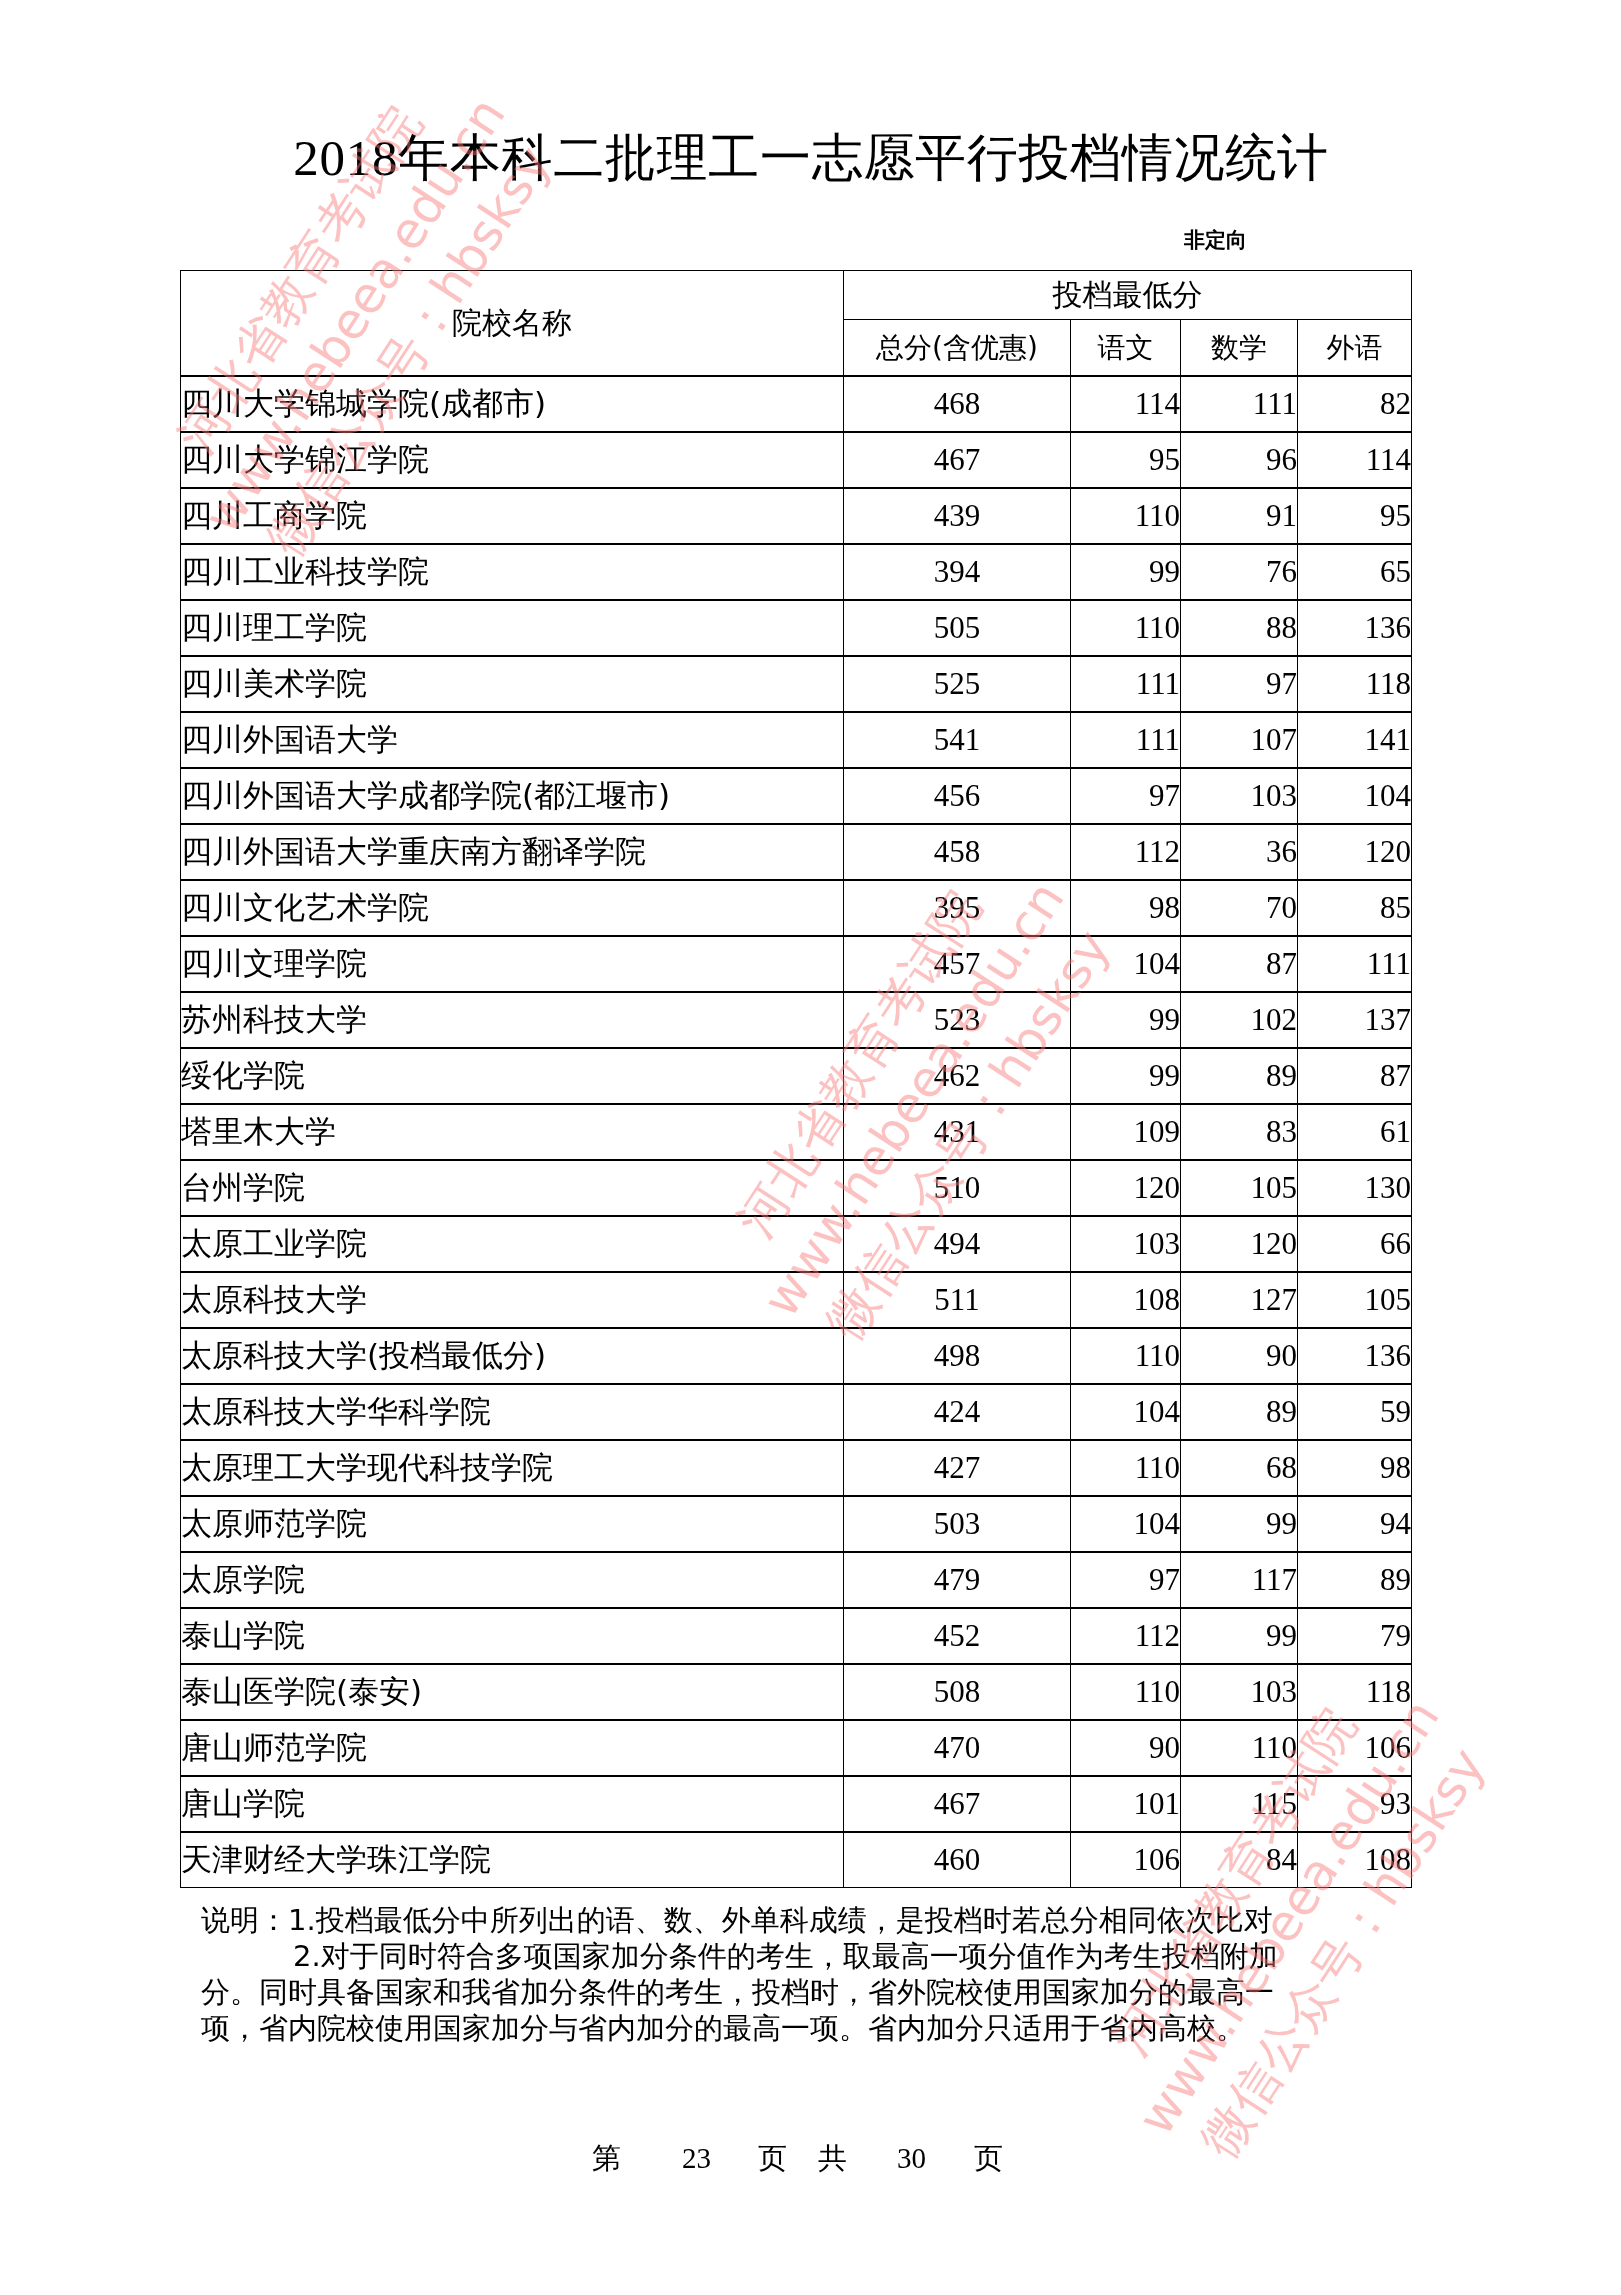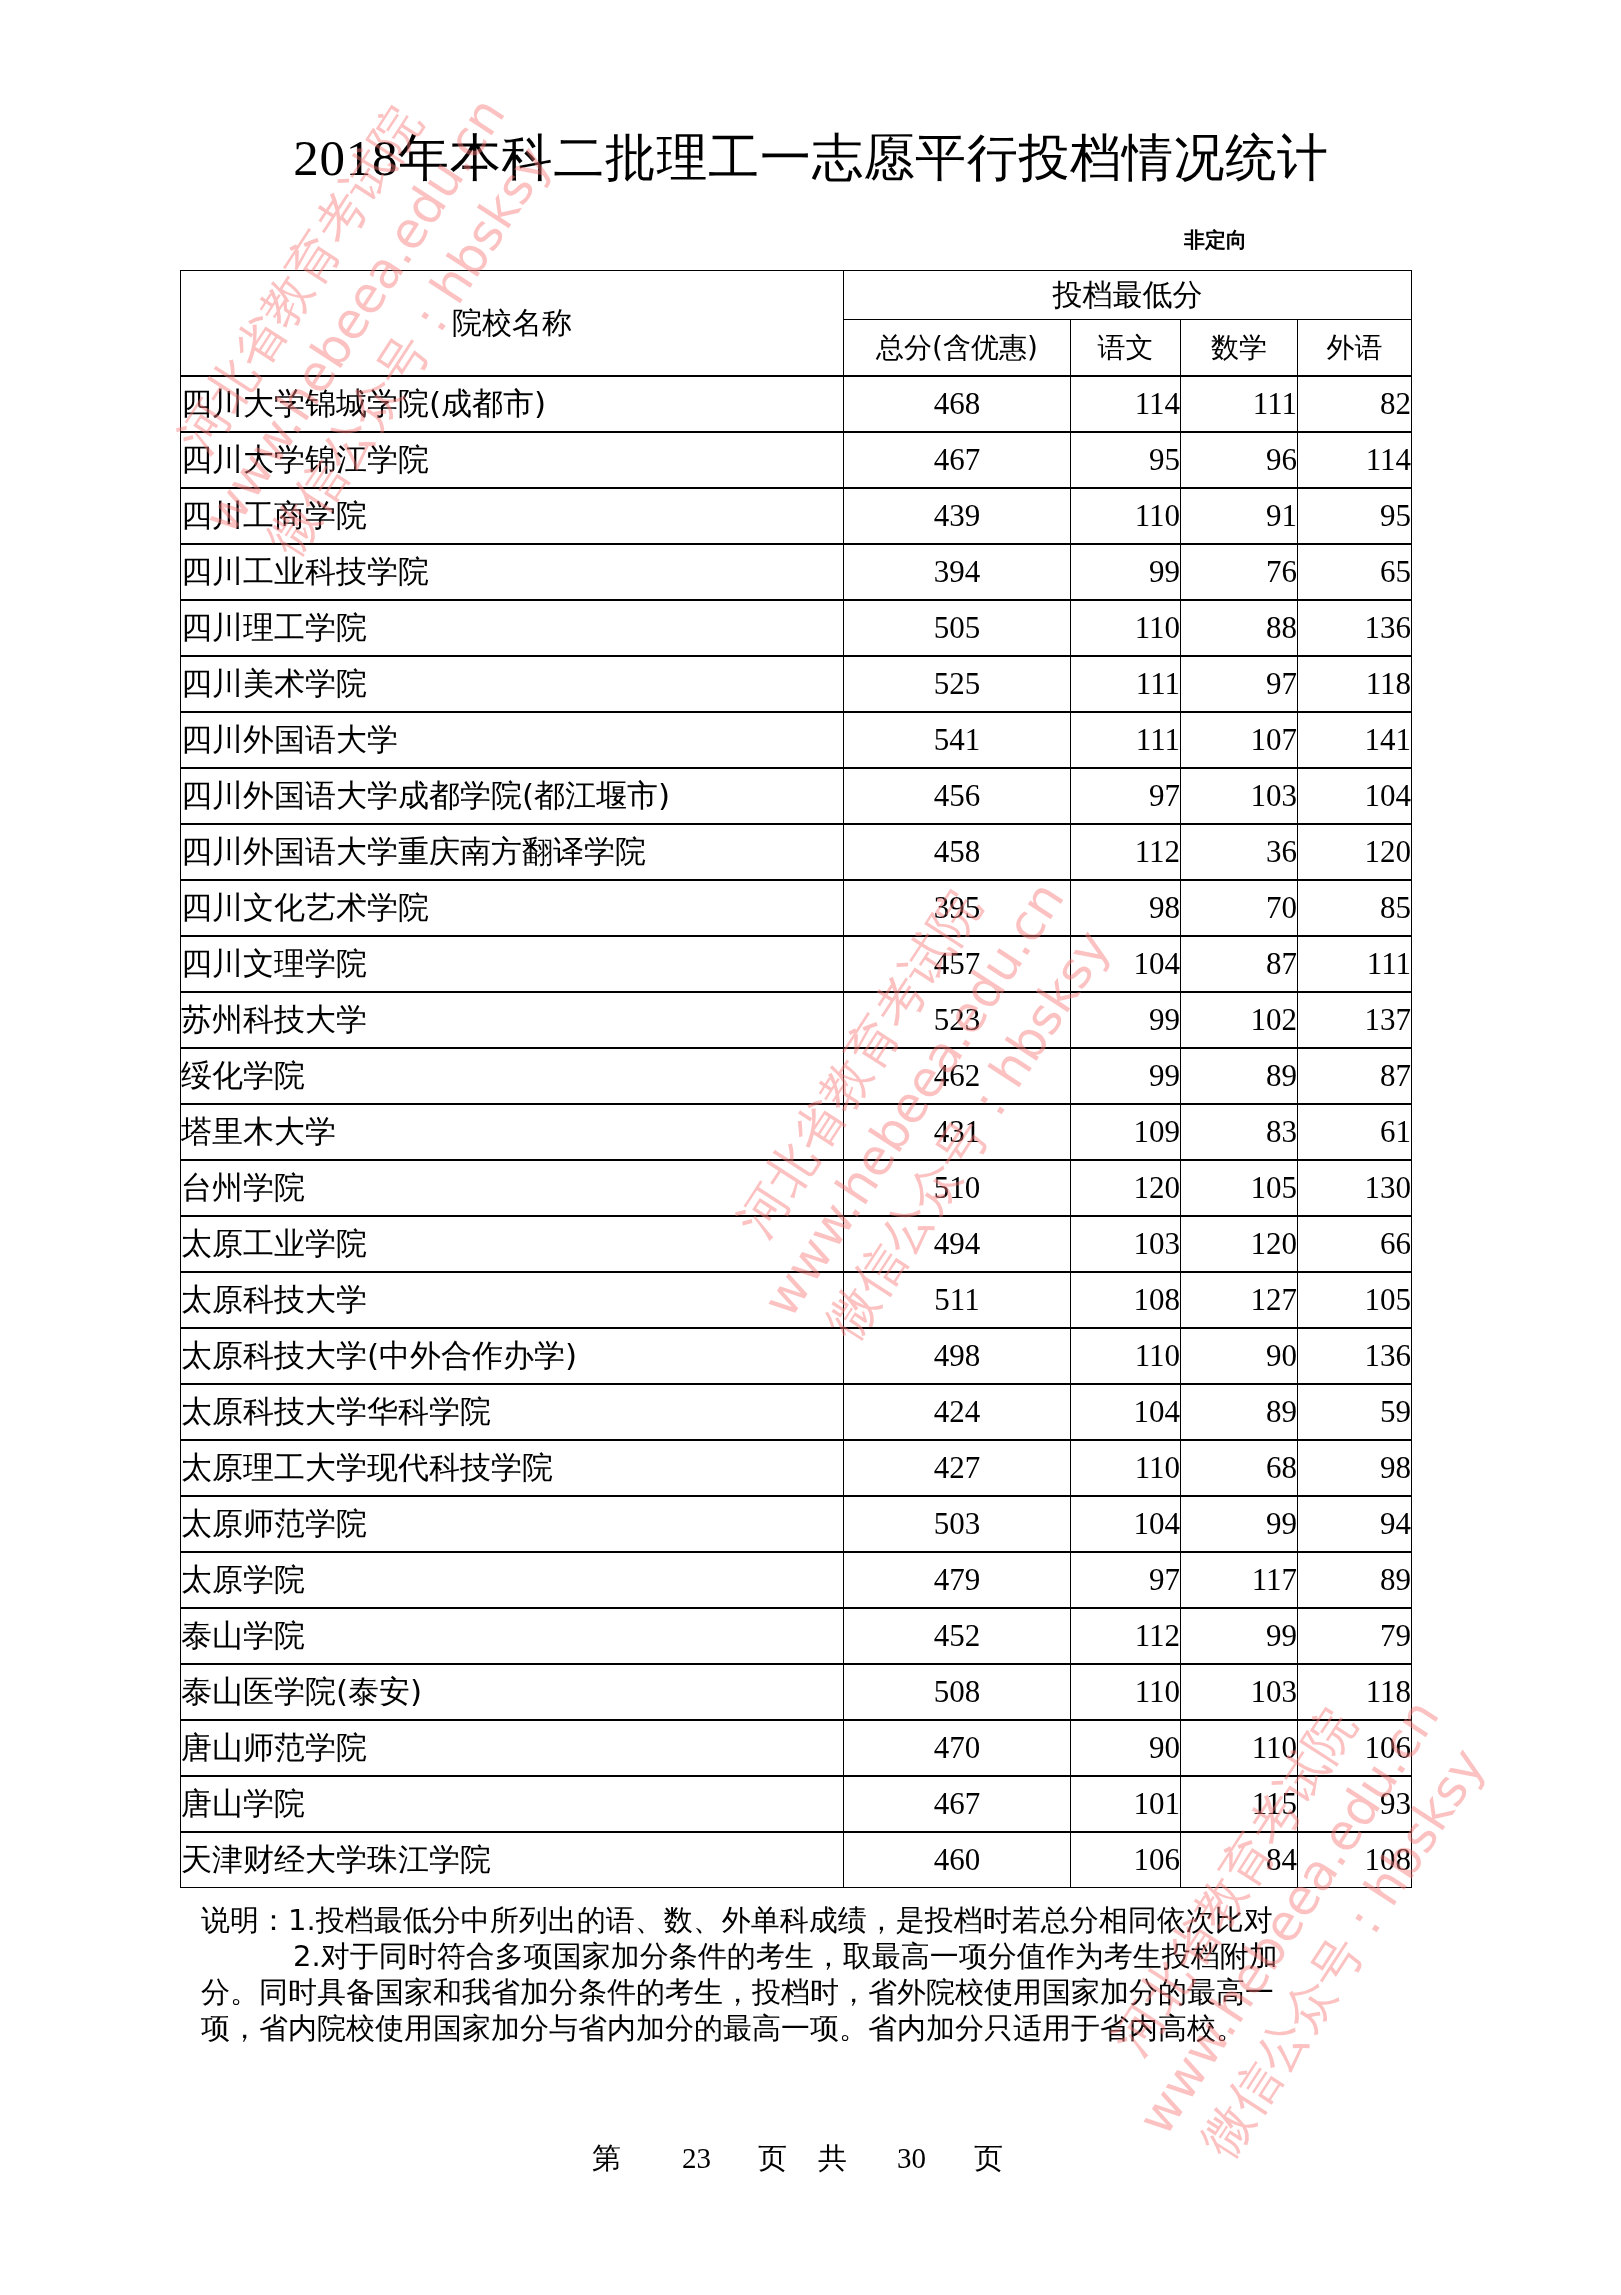--- a/index.html
+++ b/index.html
@@ -199,21 +199,21 @@
         <td class="num">66</td>
       </tr>
       <tr class="row">
         <td class="name">太原科技大学</td>
         <td class="num total">511</td>
         <td class="num">108</td>
         <td class="num">127</td>
         <td class="num">105</td>
       </tr>
       <tr class="row">
-        <td class="name">太原科技大学(中外合作办学)</td>
+        <td class="name">太原科技大学(投档最低分)</td>
         <td class="num total">498</td>
         <td class="num">110</td>
         <td class="num">90</td>
         <td class="num">136</td>
       </tr>
       <tr class="row">
         <td class="name">太原科技大学华科学院</td>
         <td class="num total">424</td>
         <td class="num">104</td>
         <td class="num">89</td>

